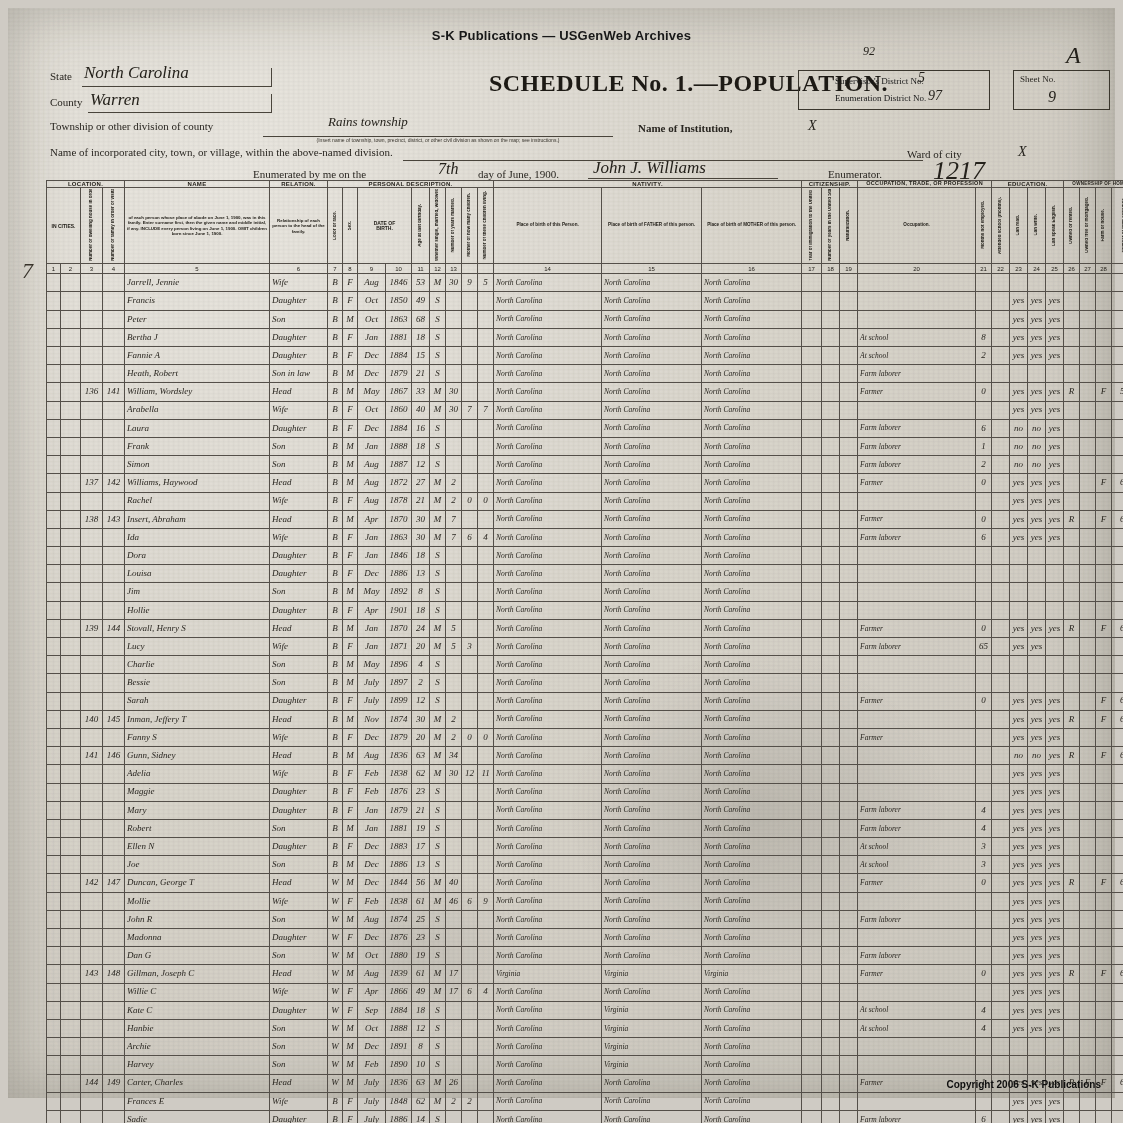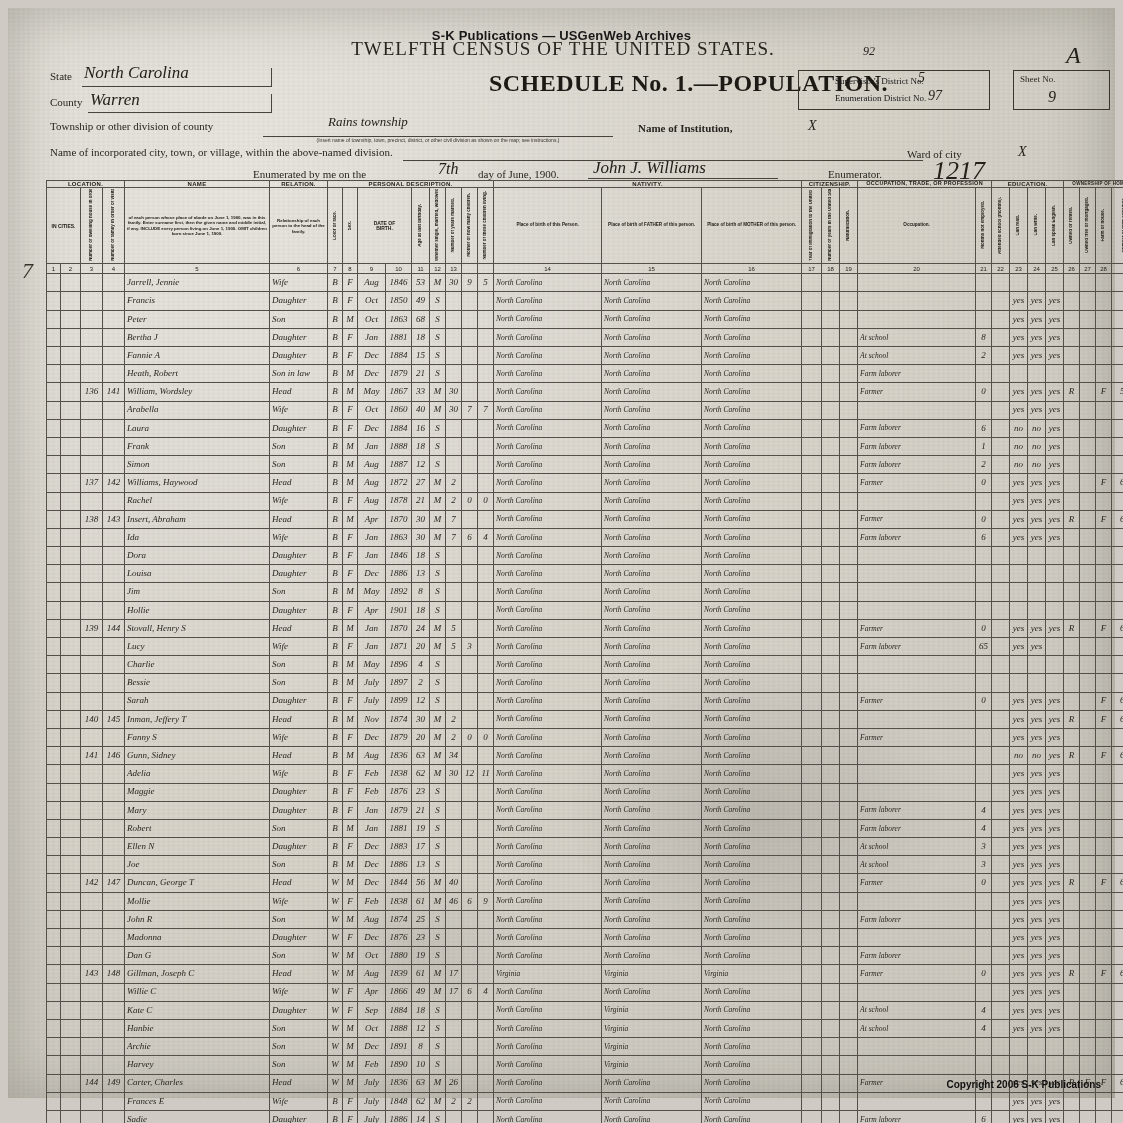--- a/index.html
+++ b/index.html
@@ -117,21 +117,20 @@
 
 <div id="sheet">
   <div class="grain"></div>
   <div class="smudge" style="left:560px;top:640px;width:380px;height:330px;opacity:.55;"></div>
   <div class="smudge" style="left:300px;top:860px;width:220px;height:170px;opacity:.35;"></div>
 
   <div class="banner">
     <div class="l1">S-K Publications — USGenWeb Archives</div>
   </div>
 
-  <div class="maintitle">TWELFTH CENSUS OF THE UNITED STATES.</div>
   <div class="subtitle">SCHEDULE No. 1.—POPULATION.</div>
   <div class="pagenum hand" style="position:absolute;left:855px;top:36px;font-size:12px;">92</div>
   <div class="sheetletter hand" style="left:1058px;top:34px;font-size:24px;">A</div>
 
   <div class="lbl" style="left:42px;top:62px;">State</div>
   <div class="hand" style="left:76px;top:55px;font-size:17px;">North Carolina</div>
   <div class="rule" style="left:74px;top:78px;width:190px;"></div>
   <div class="rule" style="left:263px;top:60px;width:1px;height:18px;border-left:1px solid #4a453c;border-bottom:none;"></div>
 
   <div class="lbl" style="left:42px;top:88px;">County</div>

